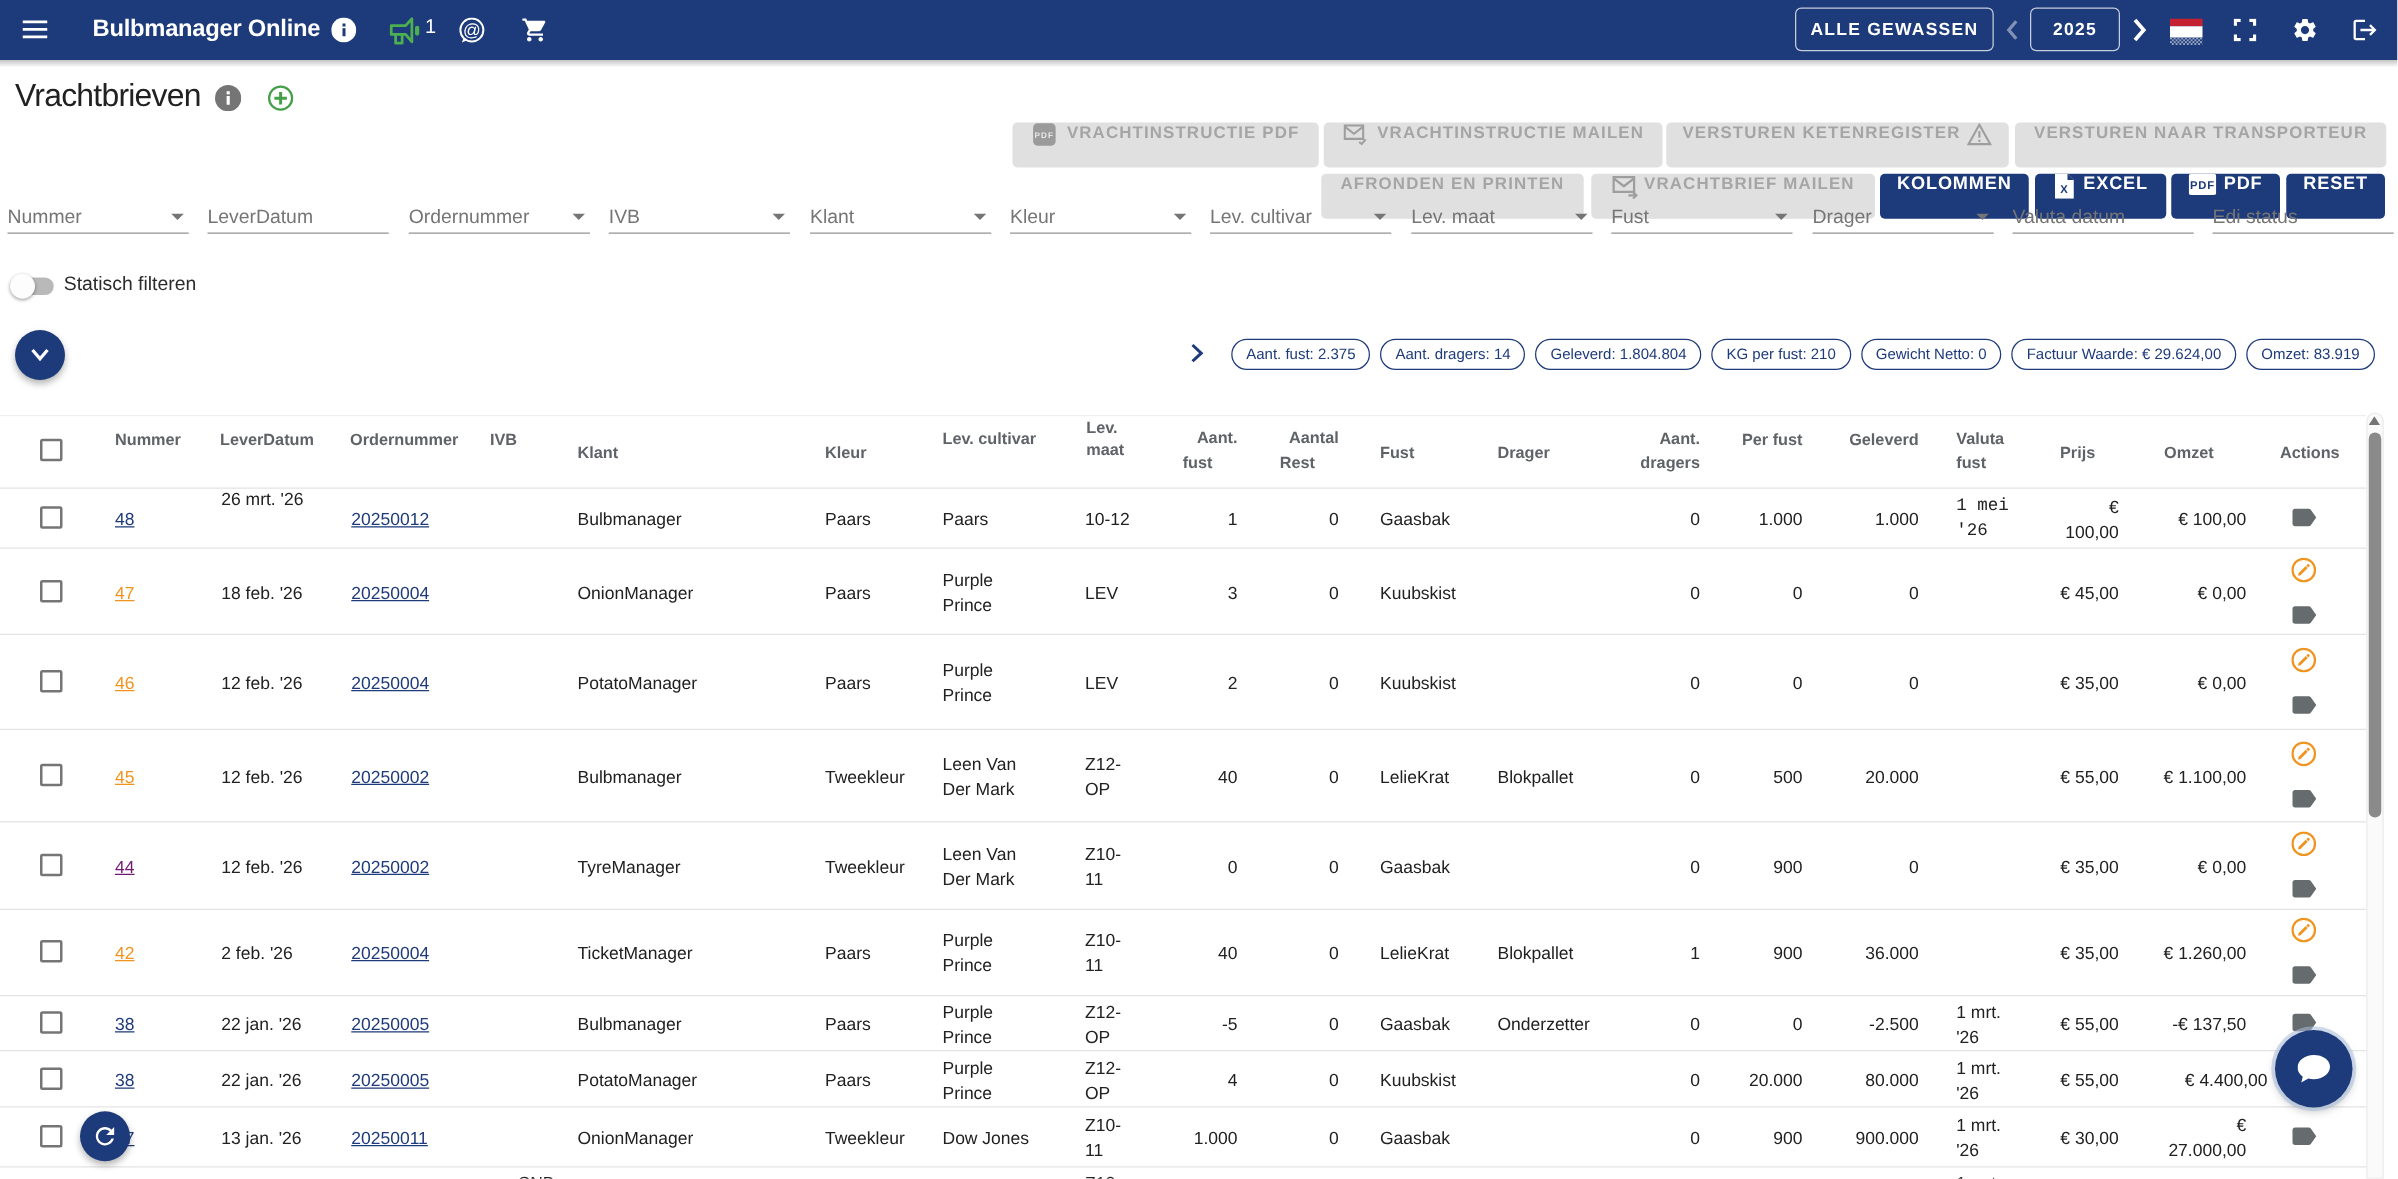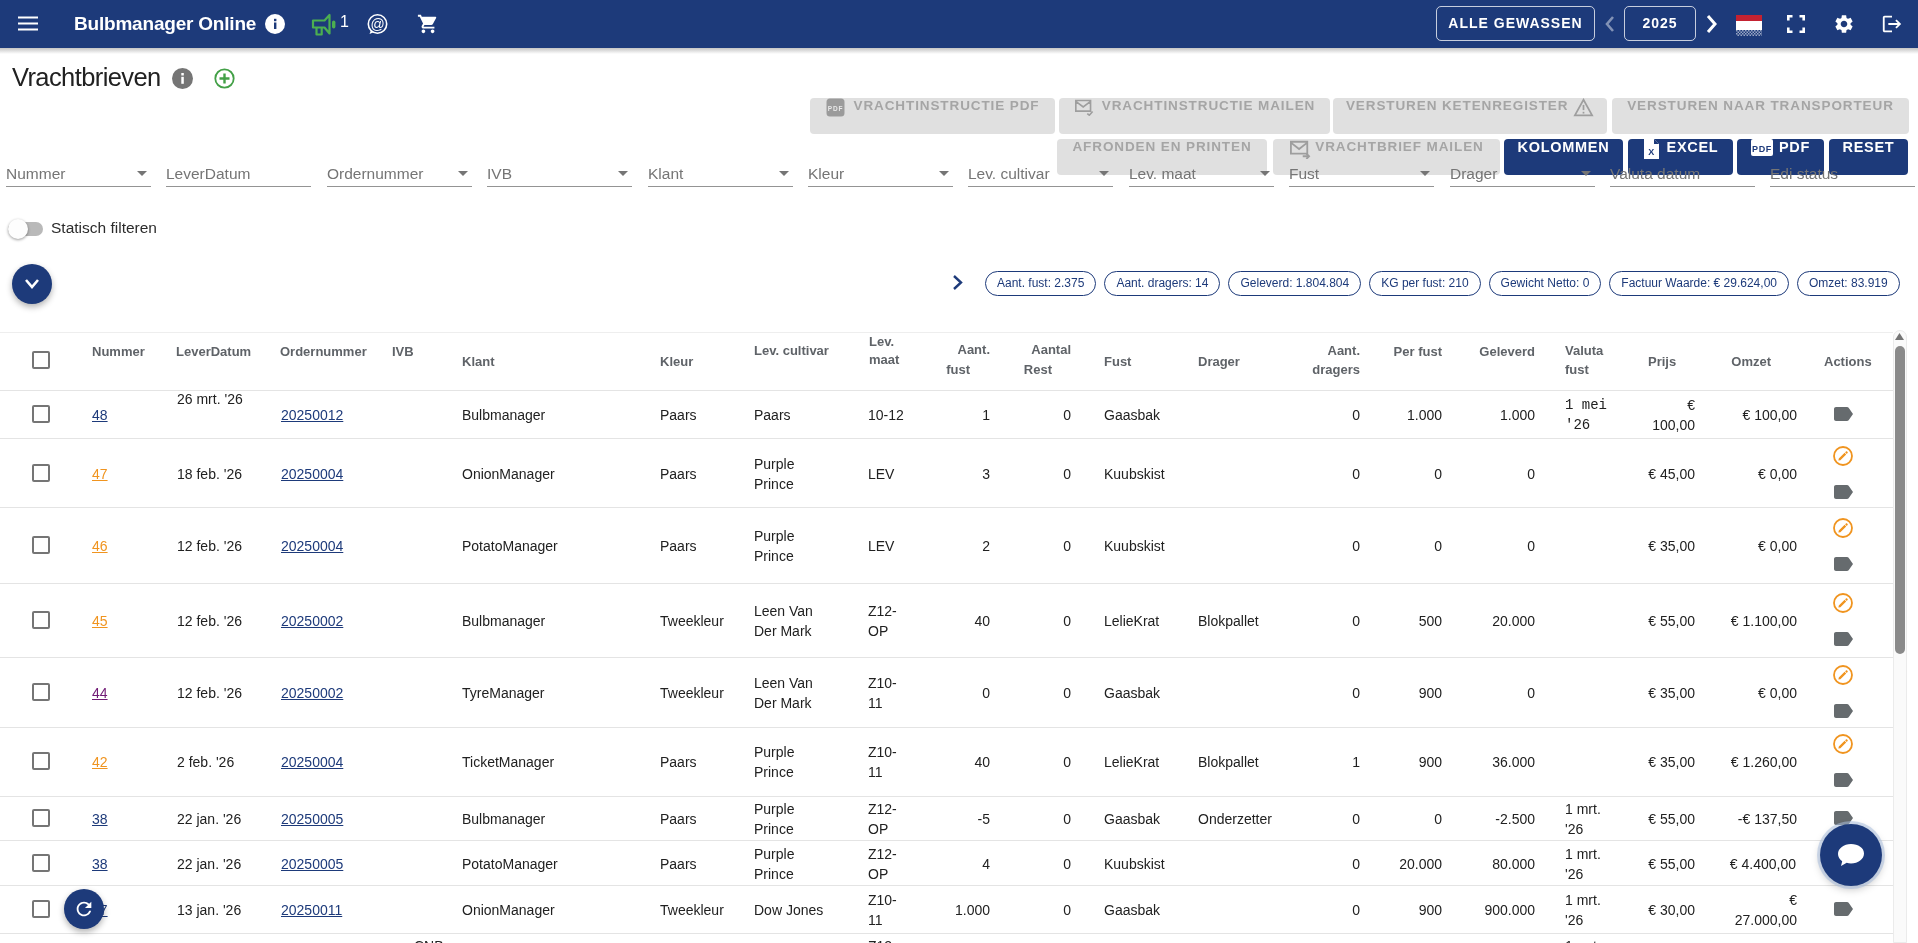--- a/index.html
+++ b/index.html
@@ -218,21 +218,21 @@
     <div class="c" style="top:844px;left:754px;">Purple<br>Prince</div>
     <div class="c" style="top:844px;left:868px;">Z12-<br>OP</div>
     <div class="c" style="top:854px;right:928px;text-align:right;">4</div>
     <div class="c" style="top:854px;right:847px;text-align:right;">0</div>
     <div class="c" style="top:854px;left:1104px;">Kuubskist</div>
     <div class="c" style="top:854px;right:558px;text-align:right;">0</div>
     <div class="c" style="top:854px;right:476px;text-align:right;">20.000</div>
     <div class="c" style="top:854px;right:383px;text-align:right;">80.000</div>
     <div class="c" style="top:844px;left:1565px;">1 mrt.<br>'26</div>
     <div class="c" style="top:854px;right:223px;text-align:right;">€ 55,00</div>
-    <div class="c" style="top:854px;right:122px;text-align:left;">€ 4.400,00</div>
+    <div class="c" style="top:854px;right:104px;text-align:left;">€ 4.400,00</div>
     <svg style="position:absolute;left:1831px;top:850px" width="24" height="24" viewBox="0 0 24 24">
       <path fill="#666b6e" d="M17.63 5.84C17.27 5.33 16.67 5 16 5L5 5.01C3.9 5.01 3 5.9 3 7v10c0 1.1.9 1.99 2 1.99L16 19c.67 0 1.27-.33 1.63-.84L22 12l-4.37-6.16z"></path>
     </svg>
 <div class="row" style="top:885px"></div>
     <div class="cb" style="left:32px;top:900px"></div>
     <div class="c" style="left:92px;top:900px"><a style="color:#1d3a7a">37</a></div>
     <div class="c" style="top:900px;left:177px;">13 jan. '26</div>
     <div class="c" style="left:281px;top:900px"><a style="color:#1d3a7a">20250011</a></div>
     <div class="c" style="top:900px;left:462px;">OnionManager</div>
     <div class="c" style="top:900px;left:660px;">Tweekleur</div>

